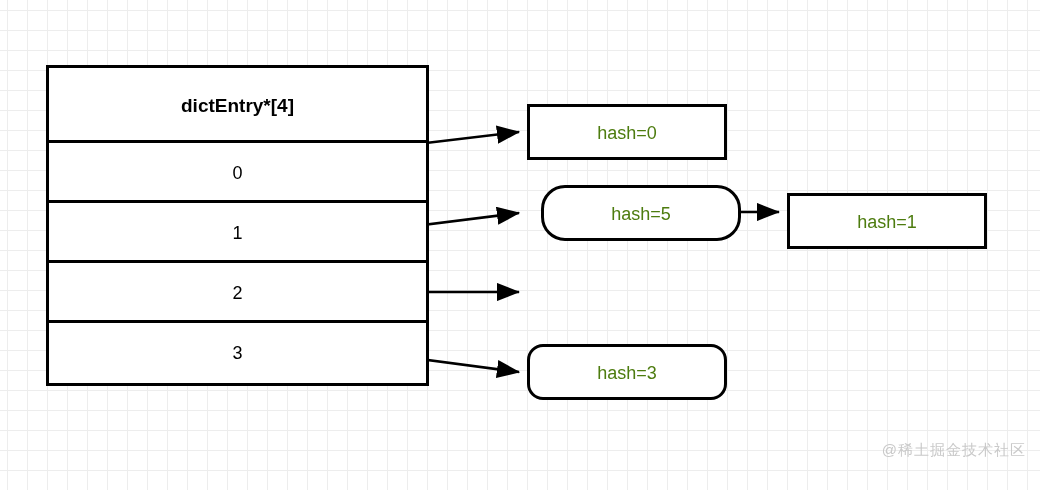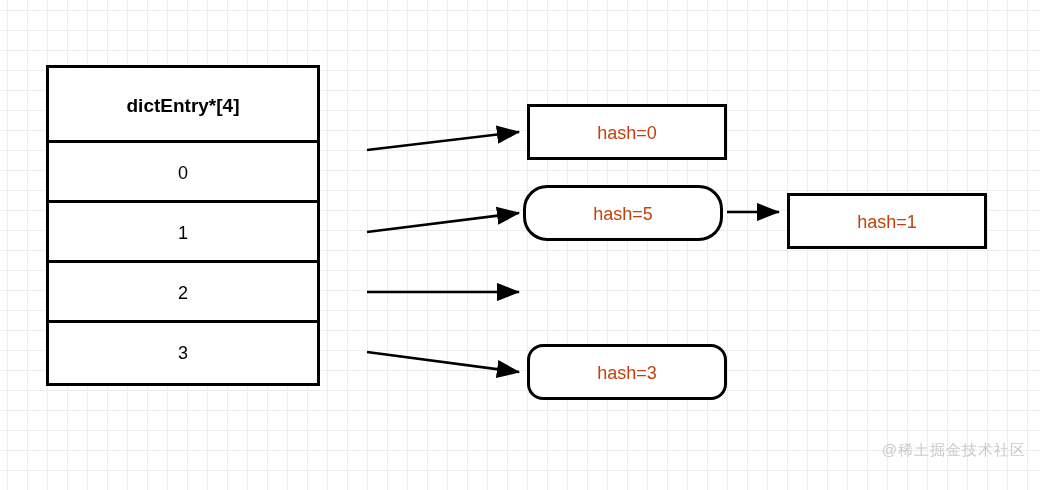--- a/index.html
+++ b/index.html
@@ -30,21 +30,21 @@
     position: absolute;
     left: 0;
     top: 0;
     width: 1040px;
     height: 490px;
   }
   .bucket-table {
     position: absolute;
     left: 46px;
     top: 65px;
-    width: 274px;
+    width: 383px;
     border: 3px solid #000000;
     box-sizing: border-box;
     background: #ffffff;
   }
   .bucket-header {
     height: 75px;
     line-height: 75px;
     text-align: center;
     font-size: 19px;
     font-weight: bold;
@@ -64,21 +64,21 @@
   .bucket-row.last {
     border-bottom: none;
   }
   .node-box {
     position: absolute;
     width: 200px;
     height: 56px;
     line-height: 52px;
     text-align: center;
     font-size: 18px;
-    color: #c2410c;
+    color: #4d7c0f;
     border: 3px solid #000000;
     box-sizing: border-box;
     background: #ffffff;
   }
   .watermark {
     position: absolute;
     right: 14px;
     bottom: 30px;
     font-size: 15px;
     color: #c9c9c9;
@@ -106,19 +106,19 @@
 
   <div class="bucket-table">
     <div class="bucket-header">dictEntry*[4]</div>
     <div class="bucket-row">0</div>
     <div class="bucket-row">1</div>
     <div class="bucket-row">2</div>
     <div class="bucket-row last">3</div>
   </div>
 
   <div class="node-box" style="left:527px; top:104px;">hash=0</div>
-  <div class="node-box" style="left:523px; top:185px;border-radius:24px;">hash=5</div>
+  <div class="node-box" style="left:541px; top:185px;border-radius:24px;">hash=5</div>
   <div class="node-box" style="left:787px; top:185px;margin-top:8px;">hash=1</div>
   <div class="node-box" style="left:527px; top:344px;border-radius:16px;">hash=3</div>
 
   <div class="watermark">@稀土掘金技术社区</div>
 
 </div>
 
 </body></html>

